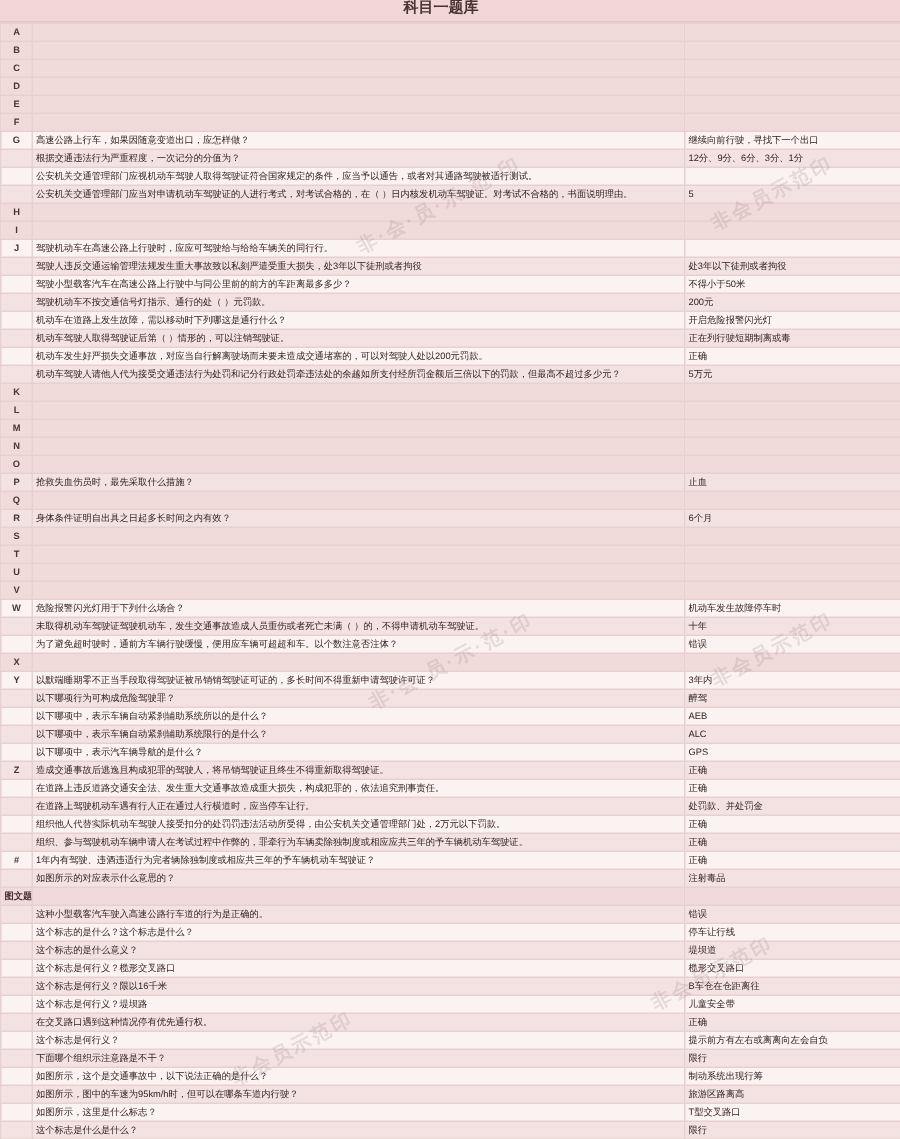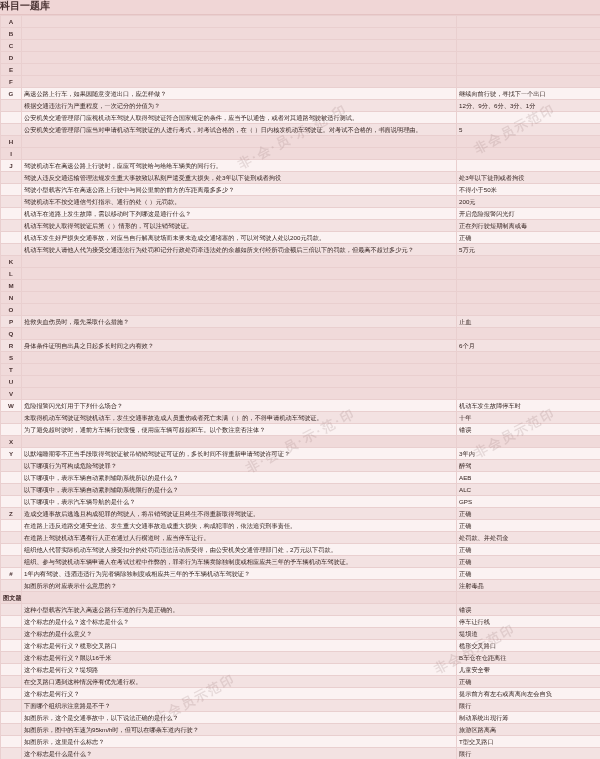--- a/index.html
+++ b/index.html
@@ -38,21 +38,21 @@
   
   .title-bar{
     position:relative;
     height:14px;
     background:#f0d6d6;
     border-bottom:1px solid #e4c3c3;
   }
   .title-bar .title{
     position:absolute;
     left:0;right:12px;top:-1px;
-    text-align:left;
+    text-align:center;
     font-size:10px;
     font-weight:bold;
     color:#4a3333;
     line-height:14px;
   }
 
   table.grid{
     border-collapse:collapse;
     width:600px;
     table-layout:fixed;

